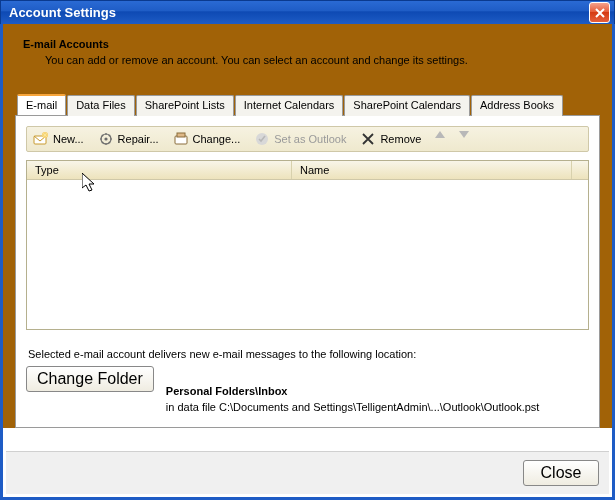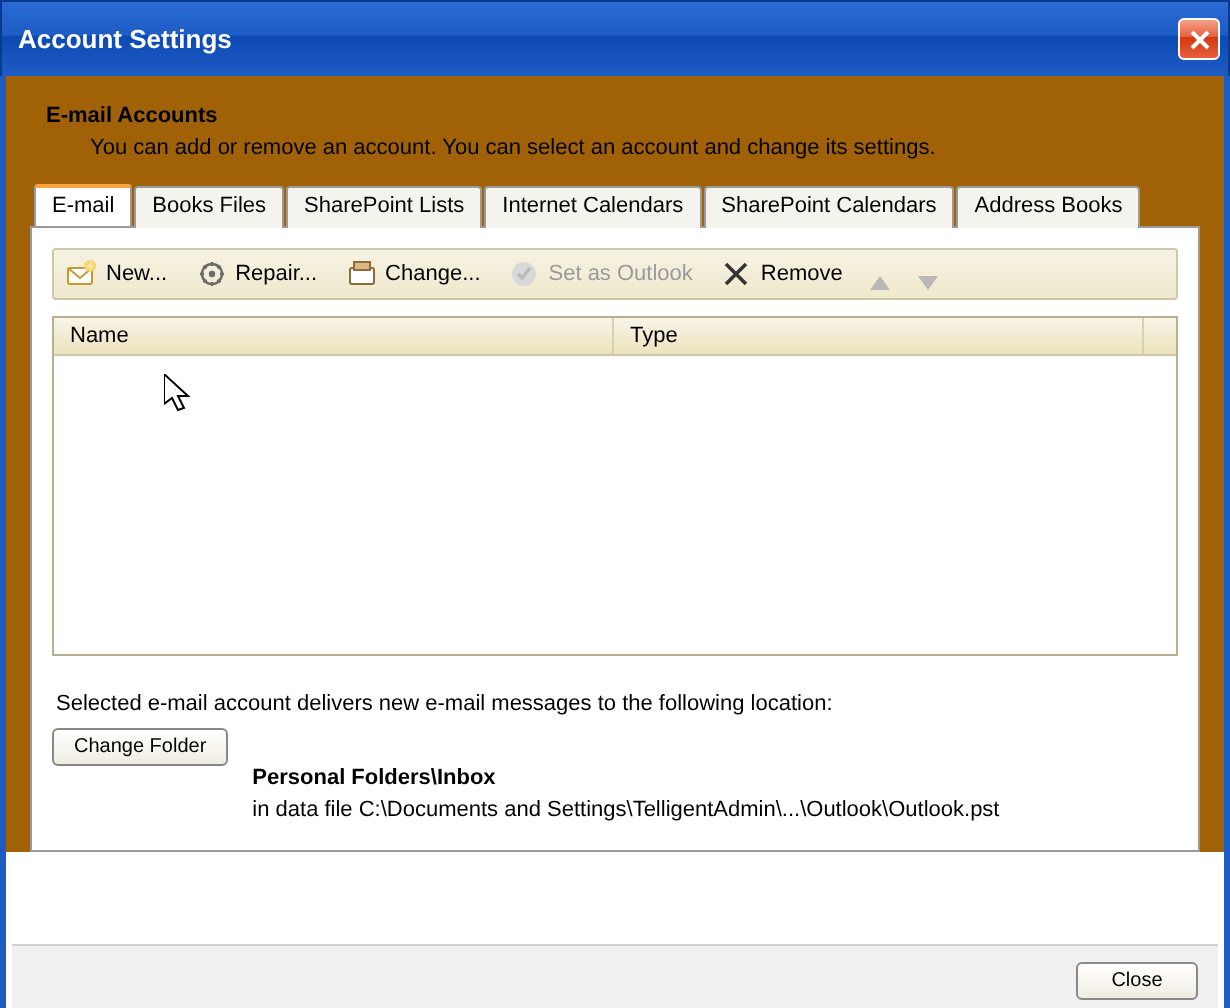--- a/index.html
+++ b/index.html
@@ -6,21 +6,21 @@
   body {
     margin: 0;
     font-family: Tahoma, Verdana, Arial, sans-serif;
     font-size: 11px;
     background: #fff;
     width: 615px;
     height: 504px;
     overflow: hidden;
   }
   .titlebar {
-    height: 38px;
+    height: 24px;
     background: linear-gradient(to bottom, #2a6ad4 0%, #1e5cc5 45%, #0d49b3 46%, #1e5cc5 100%);
     border: 1px solid #0a3a8f;
     border-bottom: none;
     display: flex;
     align-items: center;
     padding: 0 4px 0 8px;
     color: #fff;
     font-weight: bold;
     font-size: 13px;
   }
@@ -43,21 +43,21 @@
     height: 476px;
     background: #fff;
     padding: 0;
     position: relative;
   }
   .inner {
     background: #a16207;
     padding: 14px 12px 0 12px;
   }
   .heading { font-weight: bold; font-size: 11px; margin-left: 8px; }
-  .sub { margin: 4px 0 12px 30px; color: #000; }
+  .sub { margin: 4px 0 28px 30px; color: #000; }
   .tabstrip {
     display: flex;
     border-bottom: 1px solid #9a9a9a;
     padding-left: 2px;
     gap: 0;
   }
   .tab {
     border: 1px solid #9a9a9a;
     border-bottom: none;
     background: #f4f3ee;
@@ -83,21 +83,21 @@
     border-top: none;
     padding: 10px 10px 14px 10px;
     background: #fff;
   }
   .toolbar {
     background: linear-gradient(to bottom, #f6f2e1, #efe9ce);
     border: 1px solid #cfc8a8;
     border-radius: 2px;
     padding: 4px 6px;
     display: flex;
-    align-items: flex-end;
+    align-items: flex-start;
     gap: 14px;
     margin-bottom: 8px;
     position: relative;
   }
   .tb-btn {
     display: flex; align-items: center; gap: 4px;
     cursor: pointer;
     white-space: nowrap;
   }
   .tb-btn.disabled { color: #9a9a9a; cursor: default; }
@@ -124,34 +124,34 @@
   .th.last { flex: 0 0 14px; border-right: none; }
   .deliver { margin: 18px 2px 6px 2px; }
   .cf-row { display: flex; align-items: flex-start; gap: 12px; margin-top: 6px; }
   .btn {
     border: 1px solid #888;
     background: linear-gradient(to bottom,#fff,#efece1);
     padding: 3px 10px;
     border-radius: 3px;
     cursor: pointer;
     font-family: inherit;
-    font-size: 10px;
+    font-size: 16px;
   }
   .pf-title { font-weight: bold; margin-top: 19px; }
   .pf-path { margin-top: 4px; }
   .dlg-footer {
     position: absolute;
     left: 3px; right: 3px; bottom: 3px;
     background: #f0f0f0;
     border-top: 1px solid #d0d0d0;
     padding: 8px 10px;
     display: flex;
     justify-content: flex-end;
   }
-  .btn.close-dlg { width: 61px; }
+  .btn.close-dlg { width: 76px; }
   .cursor {
     position: absolute;
     left: 79px; top: 149px;
     width: 18px; height: 22px;
     pointer-events: none;
     z-index: 50;
   }
   .arrow-up, .arrow-down {
     width:0;height:0;border-left:5px solid transparent;border-right:5px solid transparent;display:inline-block;
   }
@@ -170,21 +170,21 @@
   </div>
 </div>
 
 <div class="window-body">
   <div class="inner">
     <div class="heading">E-mail Accounts</div>
     <div class="sub">You can add or remove an account. You can select an account and change its settings.</div>
 
     <div class="tabstrip">
       <div class="tab active">E-mail</div>
-      <div class="tab">Books Files</div>
+      <div class="tab">Data Files</div>
       <div class="tab">SharePoint Lists</div>
       <div class="tab">Internet Calendars</div>
       <div class="tab">SharePoint Calendars</div>
       <div class="tab">Address Books</div>
     </div>
 
     <div class="tabpanel">
       <div class="toolbar">
         <div class="tb-btn">
           <span class="icon">
@@ -236,22 +236,22 @@
         <div class="tb-btn disabled">
           <span class="arrow-up"></span>
         </div>
         <div class="tb-btn disabled">
           <span class="arrow-down"></span>
         </div>
       </div>
 
       <div class="table-wrap">
         <div class="thead">
+          <div class="th type">Type</div>
           <div class="th name">Name</div>
-          <div class="th type">Type</div>
           <div class="th last"></div>
         </div>
       </div>
 
       <div class="deliver">Selected e-mail account delivers new e-mail messages to the following location:</div>
       <div class="cf-row">
         <button class="btn">Change Folder</button>
         <div>
           <div class="pf-title">Personal Folders\Inbox</div>
           <div class="pf-path">in data file C:\Documents and Settings\TelligentAdmin\...\Outlook\Outlook.pst</div>

